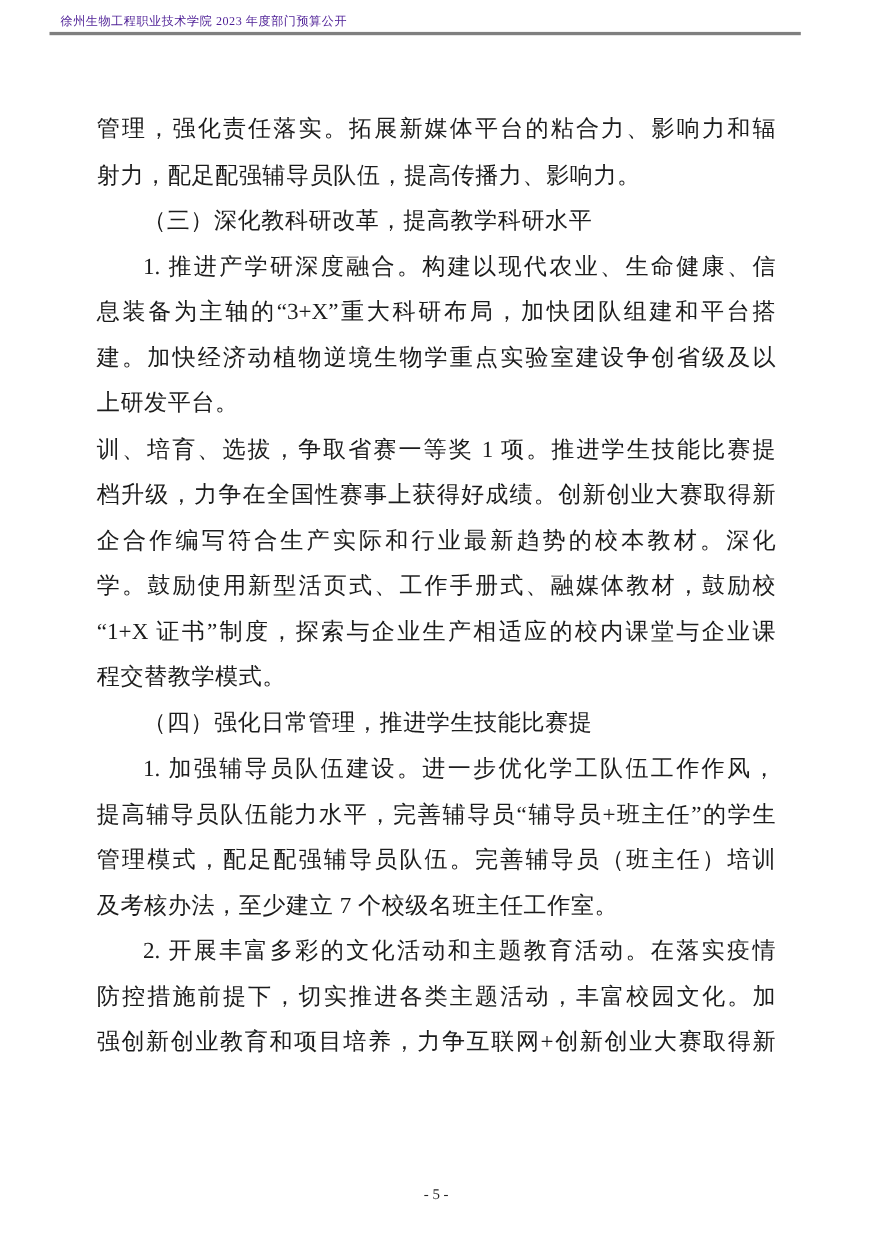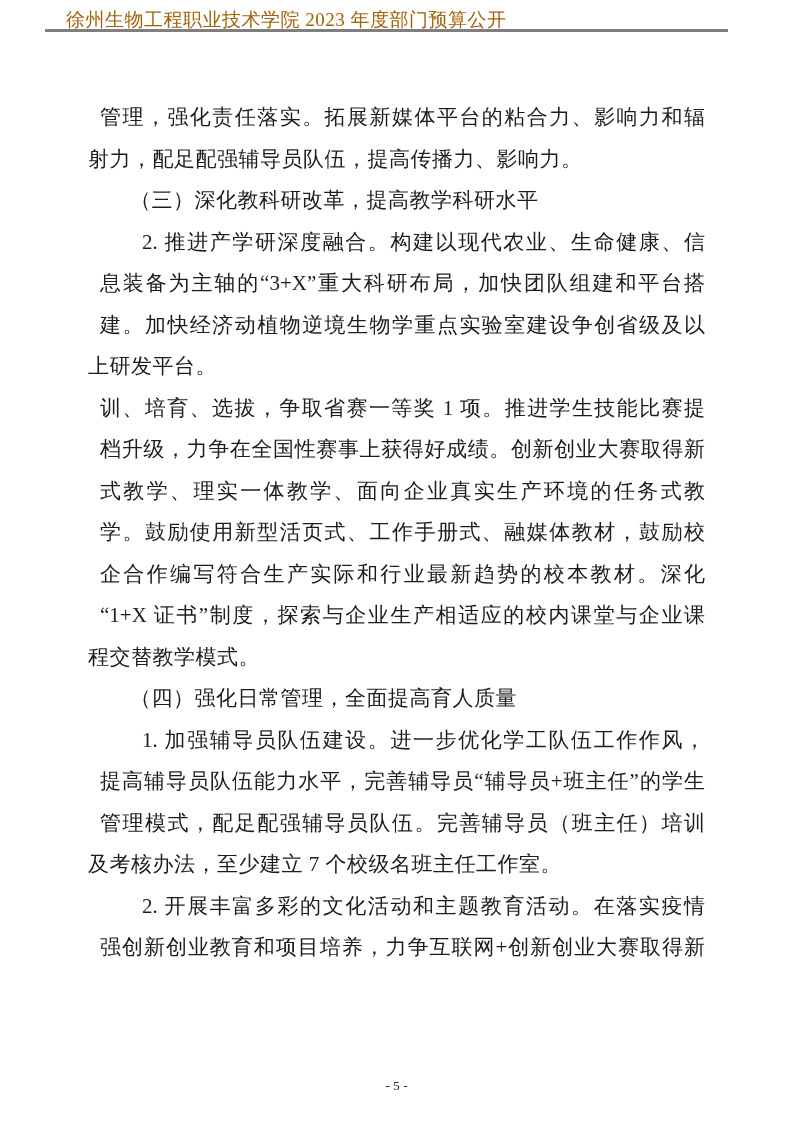--- a/index.html
+++ b/index.html
@@ -11,25 +11,25 @@
     position: relative;
     width: 793px;
     height: 1122px;
     background: #ffffff;
     overflow: hidden;
     font-family: "Liberation Serif", "DejaVu Serif", serif;
     color: #1c1c1c;
   }
   .header-text {
     position: absolute;
-    left: 66px;
+    left: 55px;
     top: 12px;
-    font-size: 19px;
+    font-size: 11px;
     line-height: 16px;
-    color: #a16207;
+    color: #4c1d95;
     letter-spacing: 0.5px;
     white-space: nowrap;
   }
   .header-rule {
     position: absolute;
     left: 45px;
     top: 29px;
     width: 683px;
     height: 3px;
     background: #7f7f7f;
@@ -46,21 +46,20 @@
     font-size: 21px;
     white-space: nowrap;
     letter-spacing: 0.5px;
   }
   .line.j {
     white-space: normal;
     text-align: justify;
     text-align-last: justify;
     text-justify: inter-ideograph;
     letter-spacing: 0;
-    margin-left: 12px;
   }
   .line.i {
     text-indent: 2em;
   }
   .footer {
     position: absolute;
     left: 0;
     width: 793px;
     top: 1078px;
     text-align: center;
@@ -72,34 +71,34 @@
 <body>
 
 <div class="page">
   <div class="header-text">徐州生物工程职业技术学院 2023 年度部门预算公开</div>
   <div class="header-rule"></div>
 
   <div class="doc-body">
       <div class="line j">管理，强化责任落实。拓展新媒体平台的粘合力、影响力和辐</div>
       <div class="line">射力，配足配强辅导员队伍，提高传播力、影响力。</div>
       <div class="line i">（三）深化教科研改革，提高教学科研水平</div>
-      <div class="line j i">2. 推进产学研深度融合。构建以现代农业、生命健康、信</div>
+      <div class="line j i">1. 推进产学研深度融合。构建以现代农业、生命健康、信</div>
       <div class="line j">息装备为主轴的“3+X”重大科研布局，加快团队组建和平台搭</div>
       <div class="line j">建。加快经济动植物逆境生物学重点实验室建设争创省级及以</div>
       <div class="line">上研发平台。</div>
       <div class="line j">训、培育、选拔，争取省赛一等奖 1 项。推进学生技能比赛提</div>
       <div class="line j">档升级，力争在全国性赛事上获得好成绩。创新创业大赛取得新</div>
-      <div class="line j">式教学、理实一体教学、面向企业真实生产环境的任务式教</div>
+      <div class="line j">企合作编写符合生产实际和行业最新趋势的校本教材。深化</div>
       <div class="line j">学。鼓励使用新型活页式、工作手册式、融媒体教材，鼓励校</div>
-      <div class="line j">企合作编写符合生产实际和行业最新趋势的校本教材。深化</div>
       <div class="line j">“1+X 证书”制度，探索与企业生产相适应的校内课堂与企业课</div>
       <div class="line">程交替教学模式。</div>
-      <div class="line i">（四）强化日常管理，全面提高育人质量</div>
+      <div class="line i">（四）强化日常管理，推进学生技能比赛提</div>
       <div class="line j i">1. 加强辅导员队伍建设。进一步优化学工队伍工作作风，</div>
       <div class="line j">提高辅导员队伍能力水平，完善辅导员“辅导员+班主任”的学生</div>
       <div class="line j">管理模式，配足配强辅导员队伍。完善辅导员（班主任）培训</div>
       <div class="line">及考核办法，至少建立 7 个校级名班主任工作室。</div>
       <div class="line j i">2. 开展丰富多彩的文化活动和主题教育活动。在落实疫情</div>
+      <div class="line j">防控措施前提下，切实推进各类主题活动，丰富校园文化。加</div>
       <div class="line j">强创新创业教育和项目培养，力争互联网+创新创业大赛取得新</div>
     </div>
 
   <div class="footer">- 5 -</div>
 </div>
 
 </body></html>

